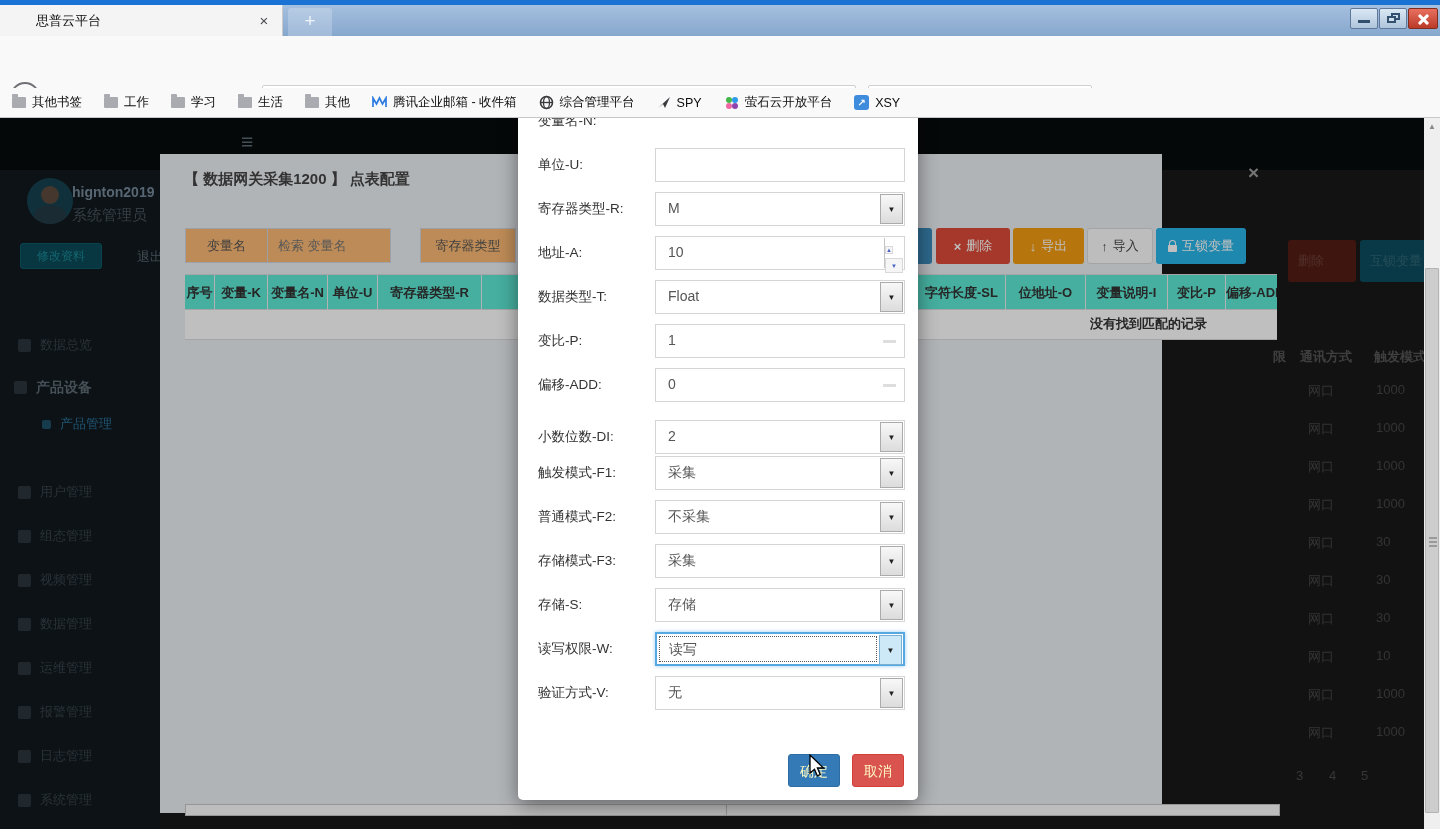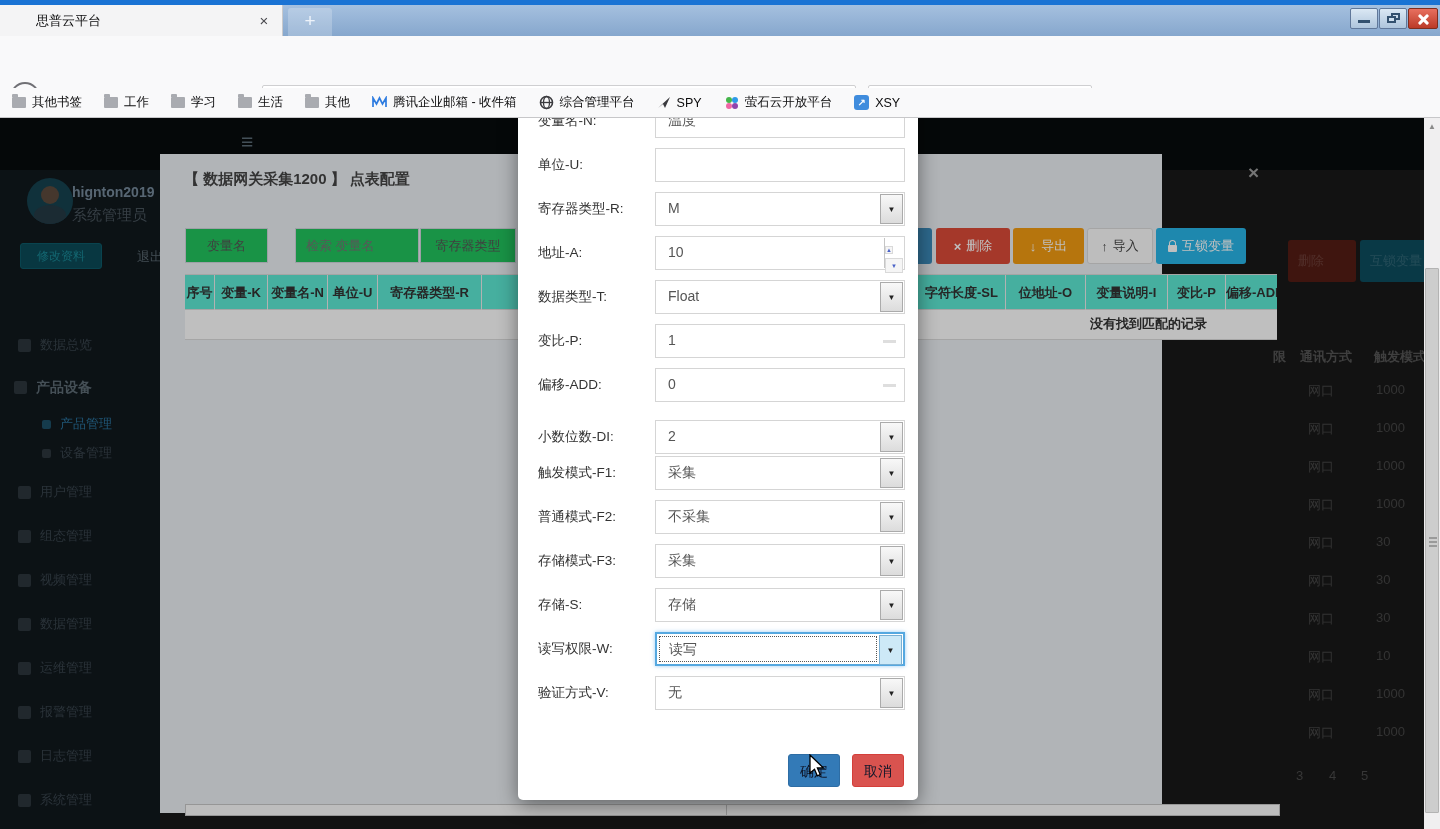--- a/index.html
+++ b/index.html
@@ -94,23 +94,23 @@
   .bg-frag.red { left:11px; width:68px; background:#541d15; }
   .bg-frag.teal { left:83px; width:70px; background:#0d4c5e; }
   .bg-th { position:absolute; top:178px; font-size:13px; font-weight:bold; color:#555; white-space:nowrap; }
   .bg-row { position:absolute; font-size:13px; color:#454545; white-space:nowrap; }
   .bg-page { position:absolute; top:598px; font-size:13px; color:#4a4a4a; }
 
   
   .panel { position:absolute; left:160px; top:36px; width:1002px; height:659px; background:#ecf0f5; z-index:2; }
   .panel-title { position:absolute; left:24px; top:16px; font-size:15px; font-weight:bold; color:#444; }
   .panel-close { position:absolute; left:1088px; top:8px; font-size:19px; color:#9d9d9d; font-weight:bold; }
-  .fbox { position:absolute; top:74px; height:35px; background:#22c55e; border:1px solid #d2d6de;
+  .fbox { position:absolute; top:74px; height:35px; background:#fdba74; border:1px solid #d2d6de;
     font-size:13px; color:#555; text-align:center; line-height:33px; }
-  .fbox.inp { text-align:left;margin-left:28px; }
+  .fbox.inp { text-align:left; }
   .fbox.inp input { border:none; outline:none; width:100%; height:100%; padding:0 10px; font-size:13px;
     color:#555; font-family:inherit; background:transparent; }
   .pbtn { position:absolute; top:74px; height:36px; border-radius:3px; color:#fff; font-size:13px;
     display:flex; align-items:center; justify-content:center; gap:5px; white-space:nowrap; }
   .pbtn.edit { background:#3c8dbc; } .pbtn.del { background:#dd4b39; }
   .pbtn.exp { background:#f39c12; }
   .pbtn.imp { background:#fdfdfd; color:#444; border:1px solid #ddd; }
   .pbtn.lockv { background:#29b6e8; }
   .lock-ic { width:9px; height:7px; background:#fff; border-radius:1px; position:relative; margin-top:4px; }
   .lock-ic::before { content:""; position:absolute; left:1px; top:-5px; width:5px; height:5px;
@@ -141,21 +141,21 @@
     background:linear-gradient(#f8f8f8,#dcdcdc); border:1px solid #ababab; text-align:center; }
   .selbtn .caret { font-size:8px; color:#222; line-height:30px; }
   .spinner { position:absolute; right:1px; top:1px; width:19px; height:30px; border-left:1px solid #c5c5c5; }
   .spincell { height:15px; text-align:center; font-size:6px; color:#4a62c8; line-height:15px;
     border:1px solid #d9d9d9; background:#f5f5f5; }
   .dash { position:absolute; right:8px; top:15px; width:13px; height:3px; background:#dedede; }
   .mctl.focused { border:2px solid #55a8e0; box-shadow:0 0 4px rgba(82,168,236,.6); }
   .mctl.focused .focus-dots { position:absolute; left:2px; top:2px; right:26px; bottom:2px;
     border:1px dotted #555; }
   .mctl.focused .selbtn { background:#cde9f7; border-color:#7ab0d4; }
-  .mbtn { position:absolute; top:660px; width:52px; height:33px; border-radius:3px; color:#0f172a;
+  .mbtn { position:absolute; top:660px; width:52px; height:33px; border-radius:3px; color:#fef9c3;
     font-size:14px; text-align:center; line-height:33px; }
   .mbtn.ok { left:270px; background:#337ab7; border:1px solid #2e6da4; }
   .mbtn.cancel { left:334px; background:#d9534f; border:1px solid #d43f3a; }
 
   .cursor { position:absolute; left:806px; top:636px; z-index:5; }
 
   
   .vscroll { position:absolute; left:1424px; top:118px; width:16px; height:711px; background:#f0eff0; }
   .vscroll .up { position:absolute; top:4px; left:0; width:16px; text-align:center; font-size:8px; color:#8a8a8a; }
   .vthumb { position:absolute; left:1px; top:150px; width:14px; height:545px; background:#cdcdcd;
@@ -344,24 +344,20 @@
           <span class="mi"></span>
           <span class="ml">数据总览</span>
         </div>
       <div class="mitem section" style="top:202px">
           <span class="mi"></span>
           <span class="ml" style="left:36px">产品设备</span>
         </div>
       <div class="mitem sub active" style="top:239px">
           <span class="mi"></span>
           <span class="ml">产品管理</span>
-        </div>
-      <div class="mitem sub" style="top:268px">
-          <span class="mi"></span>
-          <span class="ml">设备管理</span>
         </div>
       <div class="mitem" style="top:307px">
           <span class="mi"></span>
           <span class="ml">用户管理</span>
         </div>
       <div class="mitem" style="top:351px">
           <span class="mi"></span>
           <span class="ml">组态管理</span>
         </div>
       <div class="mitem" style="top:395px">
@@ -471,23 +467,20 @@
           <span class="div"></span>
         </div>
     </div>
 
     <div class="dim"></div>
 
     <div class="fmodal">
 
       <div class="mrow" style="top:10px">
           <span class="mlabel">变量名-N:</span>
-        <div class="mctl">
-            <span class="mval">温度</span>
-          </div>
         </div>
 
       <div class="mrow" style="top:54px">
           <span class="mlabel">单位-U:</span>
         <div class="mctl">
             <span class="mval"></span>
           </div>
         </div>
 
       <div class="mrow" style="top:98px">

